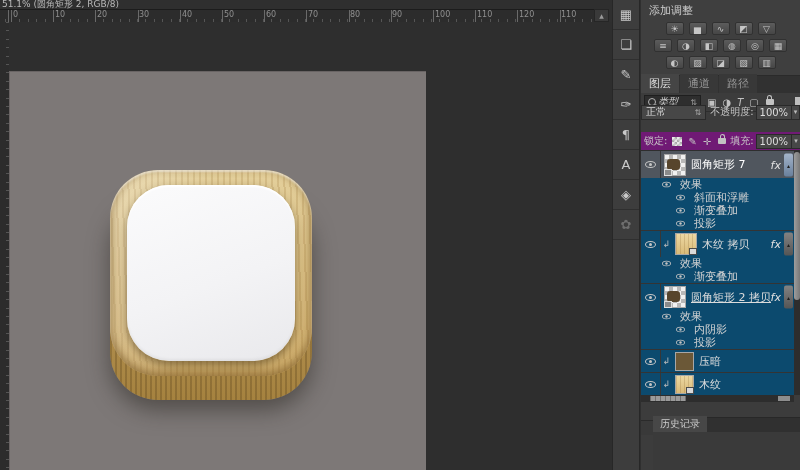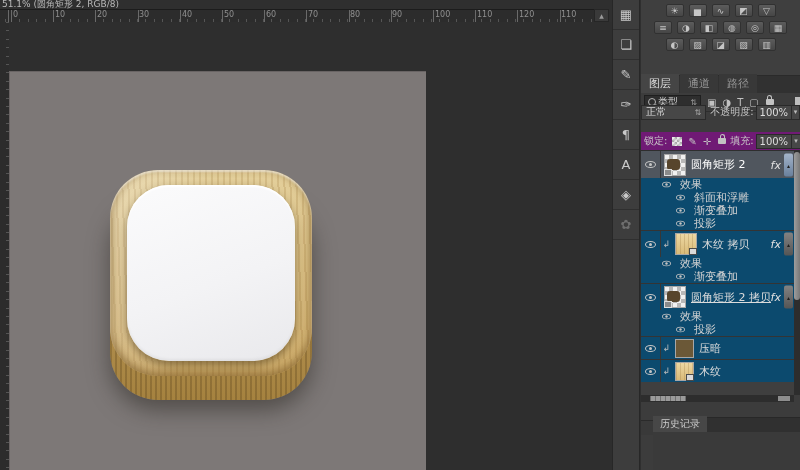--- a/index.html
+++ b/index.html
@@ -66,21 +66,21 @@
 
   
   .tabbar{position:absolute;left:0;width:188px;height:17px;background:#313131;display:flex;
     align-items:flex-end;}
   .tab{font-size:11px;color:#969696;padding:2px 8px 2px 8px;background:#383838;margin-right:1px;}
   .tab.active{background:#454545;color:#dddddd;}
   .panel-menu{position:absolute;right:3px;top:2px;font-size:10px;color:#8c8c8c;}
 
   
   .frow{position:absolute;left:0;width:159px;display:flex;align-items:center;box-sizing:border-box;}
-  .filter-row{top:17px;height:19px;background:#3c3c3c;border-bottom:1px solid #2e2e2e;padding:0 3px;}
+  .filter-row{top:17px;height:19px;background:#3c3c3c;border-bottom:1px solid #2e2e2e;padding:0 3px;font-style:italic;}
   .type-select{width:57px;height:14px;background:#2e2e2e;border:1px solid #1f1f1f;display:flex;
     align-items:center;font-size:10px;color:#cfcfcf;padding:0 3px;box-sizing:border-box;gap:2px;}
   .mag{width:6px;height:6px;border:1px solid #b5b5b5;border-radius:50%;position:relative;flex:none;}
   .mag::after{content:"";position:absolute;width:3px;height:1px;background:#b5b5b5;
     right:-3px;bottom:-1px;transform:rotate(45deg);}
   .type-select .arr{margin-left:auto;font-size:8px;color:#9a9a9a;}
   .fico{font-size:10px;color:#c2c2c2;margin-left:6px;}
   .padlock{width:8px;height:6px;background:#c2c2c2;border-radius:1px;position:relative;
     margin-left:7px;flex:none;}
   .padlock::before{content:"";position:absolute;left:1.5px;top:-4px;width:5px;height:4px;
@@ -228,20 +228,21 @@
     <div class="strip-btn">✑</div>
     <div class="strip-btn">¶</div>
     <div class="strip-btn">A</div>
     <div class="strip-btn">◈</div>
     <div class="strip-btn">✿</div>
   </div>
 
   <div class="abs rcol">
 
     <div class="adjust">
+      <div class="adjust-title">添加调整</div>
       <div class="adj-row">
         <div class="adj-icon">☀</div>
         <div class="adj-icon">▅</div>
         <div class="adj-icon">∿</div>
         <div class="adj-icon">◩</div>
         <div class="adj-icon">▽</div>
       </div>
       <div class="adj-row">
         <div class="adj-icon">≡</div>
         <div class="adj-icon">◑</div>
@@ -307,21 +308,21 @@
       <div class="layer-list" style="top:58px">
 
         <div class="lrow main selected">
           <div class="eyebox">
               <span class="eye"></span>
             </div>
           <div class="thumb checker">
             <span class="shape"></span>
               <span class="vmask-badge"></span>
           </div>
-          <span class="lname">圆角矩形 2</span>
+          <span class="lname">圆角矩形 7</span>
           <div class="fxwrap">
               <span class="fxtext">fx</span>
             <span class="fxbtn">▴</span>
             </div>
         </div>
         <div class="lrow sub lv1">
           <div class="eyebox">
               <span class="eye"></span>
             </div>
           <span class="lname">效果</span>
@@ -389,20 +390,26 @@
         <div class="lrow sub lv1">
           <div class="eyebox">
               <span class="eye"></span>
             </div>
           <span class="lname">效果</span>
         </div>
         <div class="lrow sub lv2">
           <div class="eyebox">
               <span class="eye"></span>
             </div>
+          <span class="lname">内阴影</span>
+        </div>
+        <div class="lrow sub lv2">
+          <div class="eyebox">
+              <span class="eye"></span>
+            </div>
           <span class="lname">投影</span>
         </div>
 
         <div class="lrow main short">
           <div class="eyebox">
               <span class="eye"></span>
             </div>
           <span class="clip">↳</span>
           <div class="thumb darkwood"></div>
           <span class="lname">压暗</span>

